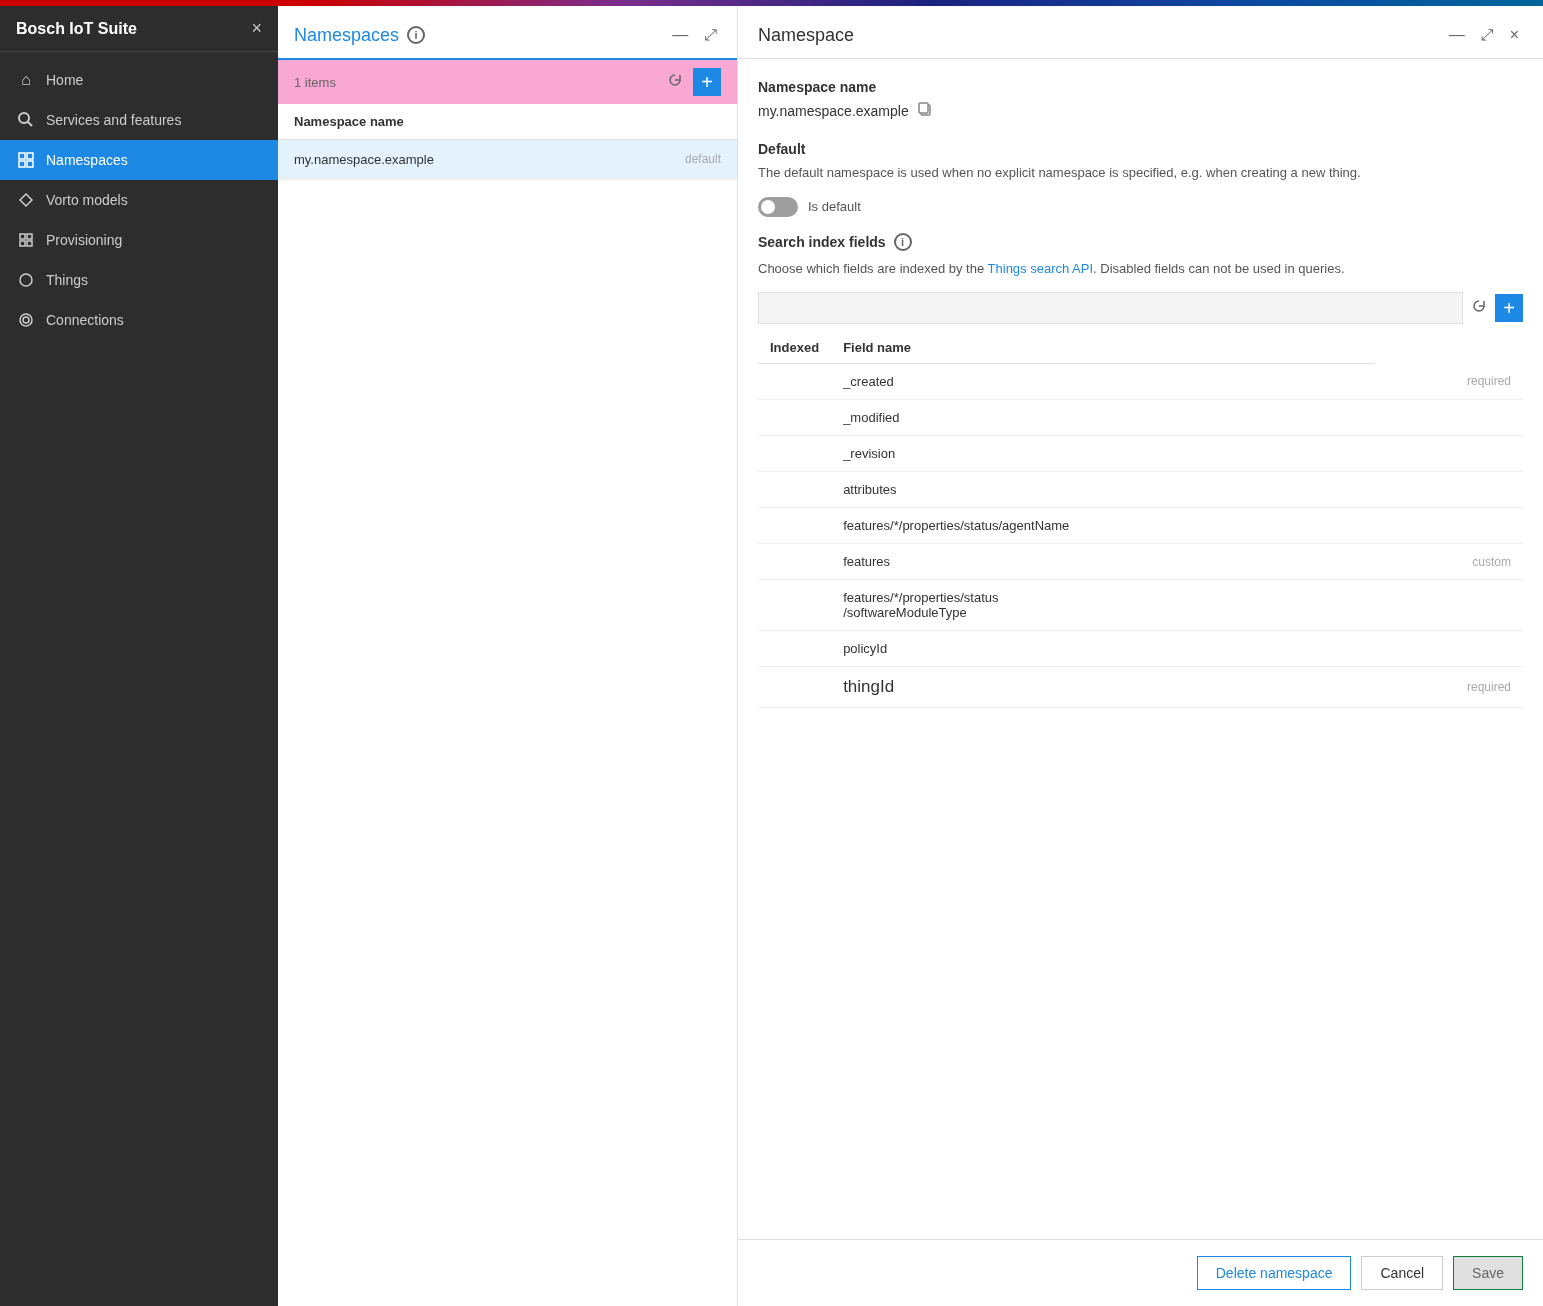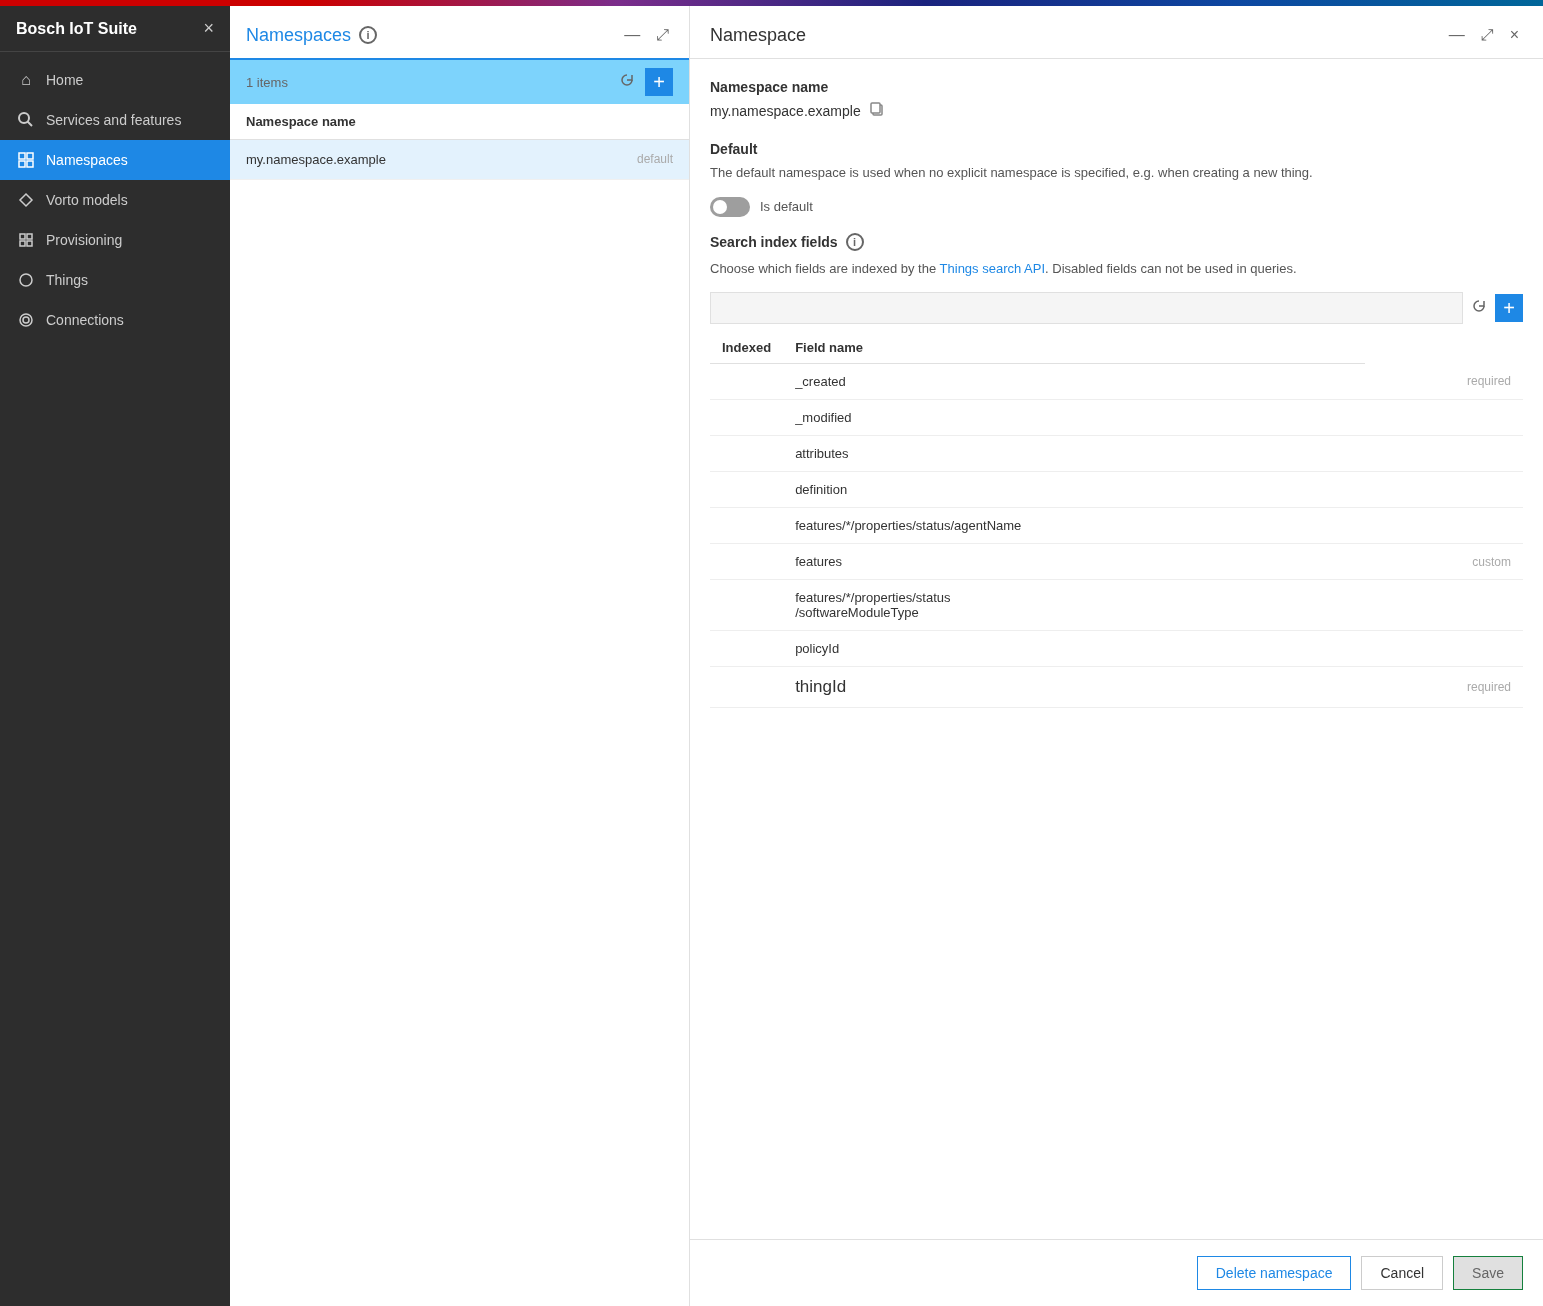--- a/index.html
+++ b/index.html
@@ -13,21 +13,21 @@
     }
 
     .app-layout {
       display: flex;
       flex: 1;
       overflow: hidden;
     }
 
     
     .sidebar {
-      width: 230px;
+      width: 278px;
       background: #2d2d2d;
       color: #fff;
       display: flex;
       flex-direction: column;
       flex-shrink: 0;
     }
 
     .sidebar-header {
       display: flex;
       align-items: center;
@@ -139,21 +139,21 @@
       width: 28px;
       height: 28px;
       display: flex;
       align-items: center;
       justify-content: center;
       font-size: 20px;
     }
 
     .items-bar {
       padding: 8px 16px;
-      background: #7dd3fc;
+      background: #f9a8d4;
       font-size: 13px;
       color: #666;
       display: flex;
       align-items: center;
       justify-content: space-between;
     }
 
     .ns-table {
       width: 100%;
       border-collapse: collapse;
@@ -617,27 +617,27 @@
                 <td><label class="toggle"><input type="checkbox" style=""><span class="toggle-slider"></span></label></td>
                 <td style="font-size: 13px; color: rgb(51, 51, 51);">_created</td>
                 <td class="required-badge">required</td>
               </tr>
               <tr>
                 <td><label class="toggle"><input type="checkbox" style=""><span class="toggle-slider"></span></label></td>
                 <td style="font-size: 13px; color: rgb(51, 51, 51);">_modified</td>
                 <td class="required-badge"></td>
               </tr>
               <tr>
+                <td><label class="toggle"><input type="checkbox" style=""><span class="toggle-slider"></span></label></td>
+                <td style="font-size: 13px; color: rgb(51, 51, 51);">_revision</td>
+                <td class="required-badge"></td>
+              </tr>
+              <tr>
                 <td><label class="toggle"><input type="checkbox" checked="" style=""><span class="toggle-slider"></span></label></td>
                 <td style="font-size: 13px; color: rgb(51, 51, 51);">attributes</td>
-                <td class="required-badge"></td>
-              </tr>
-              <tr>
-                <td><label class="toggle"><input type="checkbox" style=""><span class="toggle-slider"></span></label></td>
-                <td style="font-size: 13px; color: rgb(51, 51, 51);">definition</td>
                 <td class="required-badge"></td>
               </tr>
               <tr>
                 <td><label class="toggle"><input type="checkbox" style=""><span class="toggle-slider"></span></label></td>
                 <td style="font-size: 13px; color: rgb(51, 51, 51);">features/*/properties/status/agentName</td>
                 <td class="required-badge"></td>
               </tr>
               <tr>
                 <td><label class="toggle"><input type="checkbox" checked="" style=""><span class="toggle-slider"></span></label></td>
                 <td style="font-size: 13px; color: rgb(51, 51, 51);">features</td>

